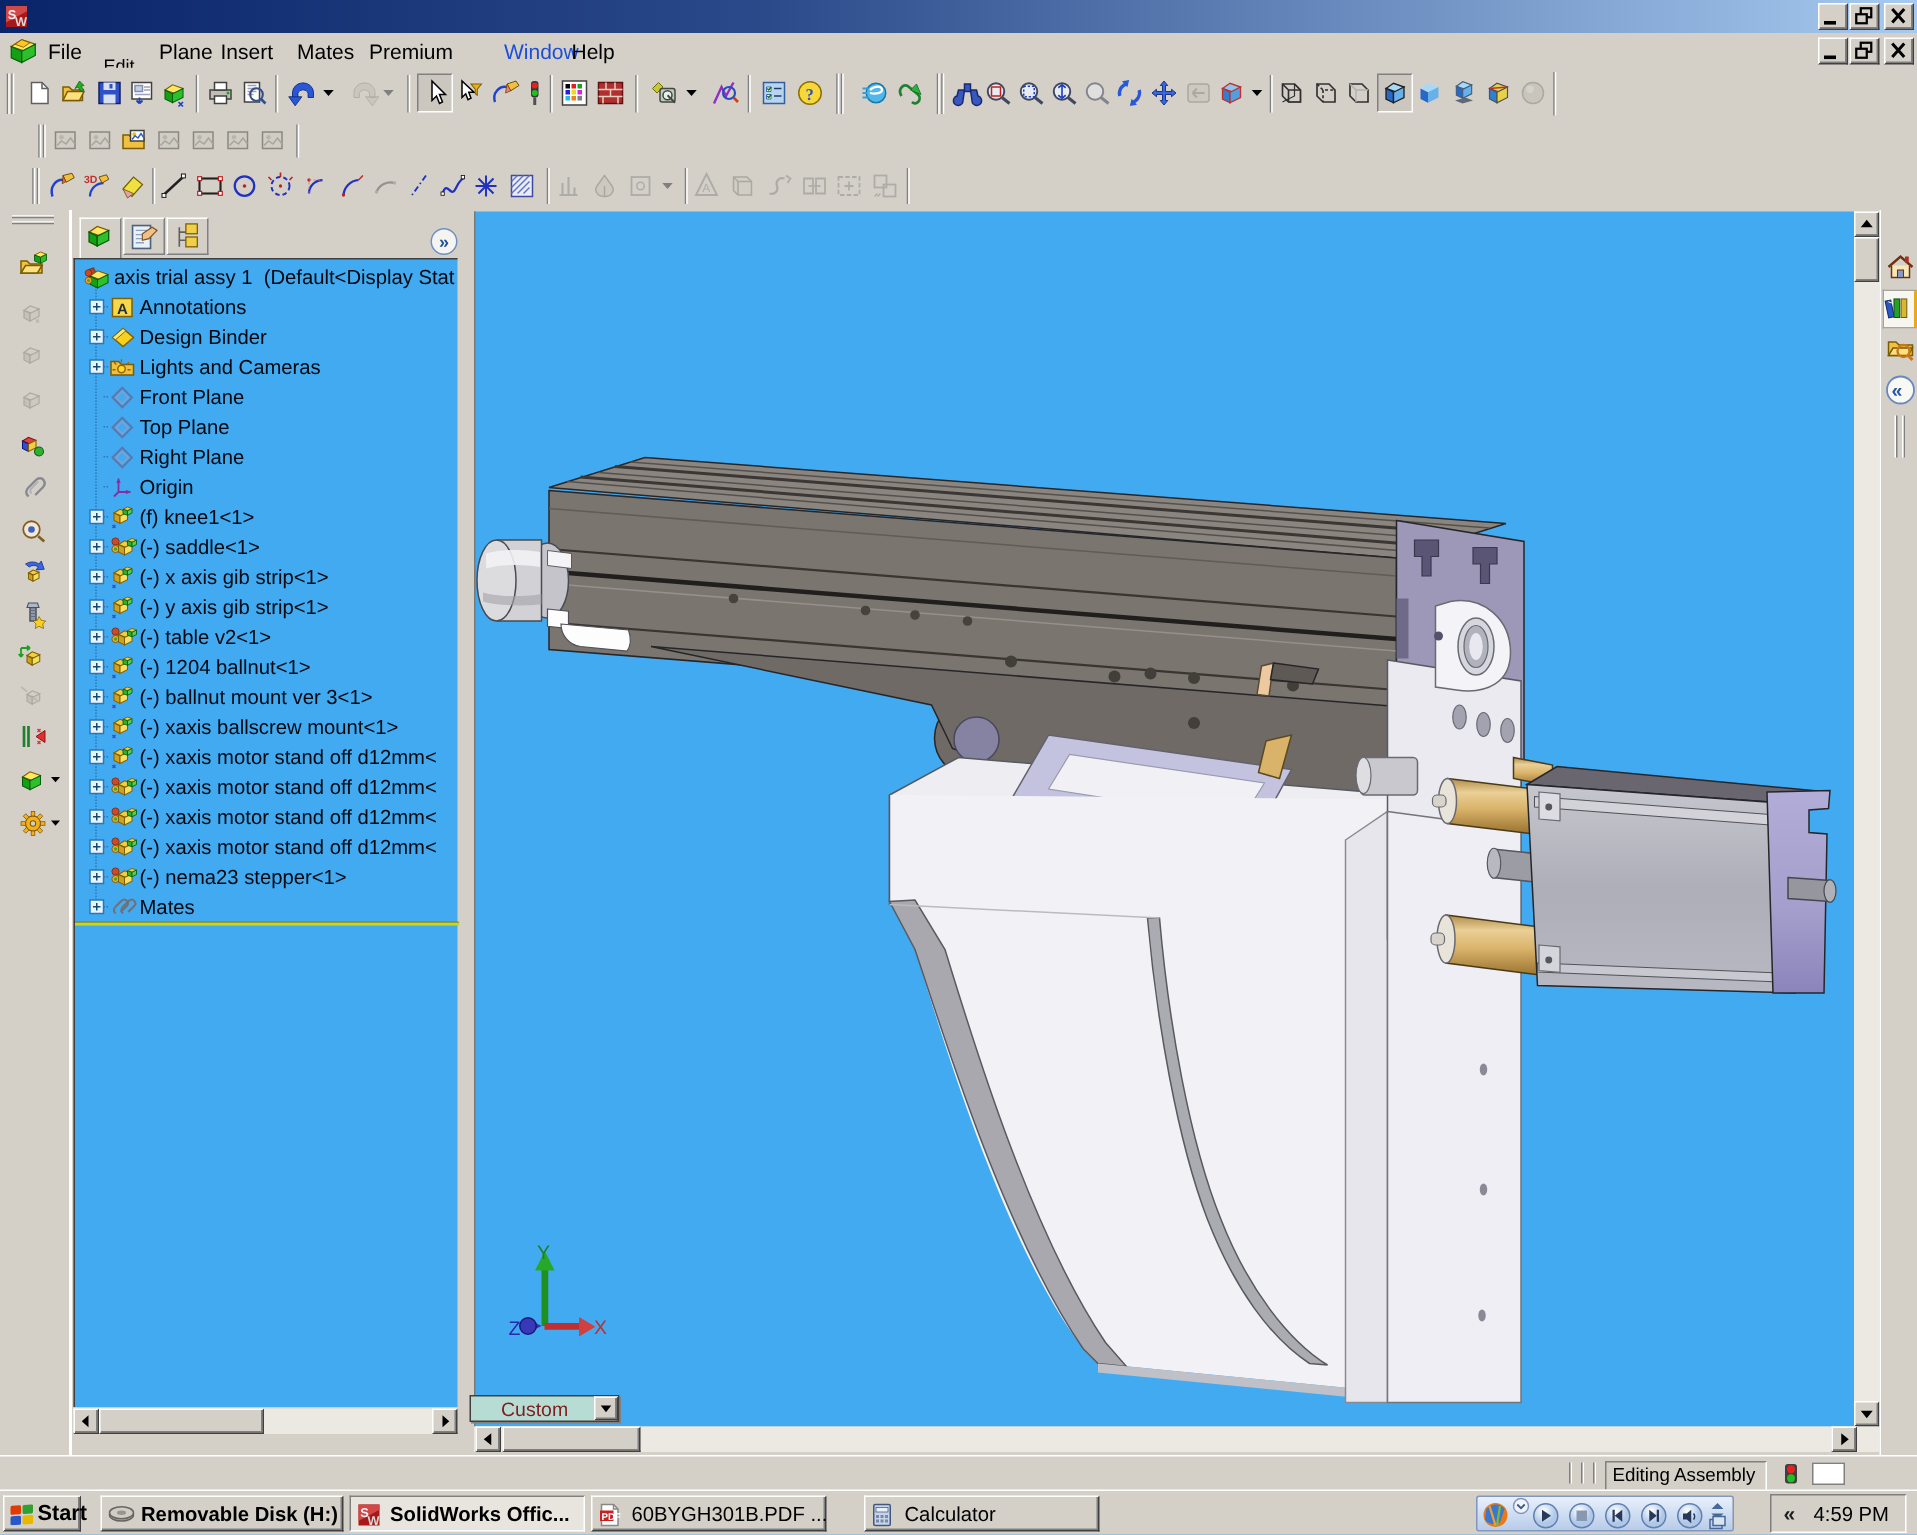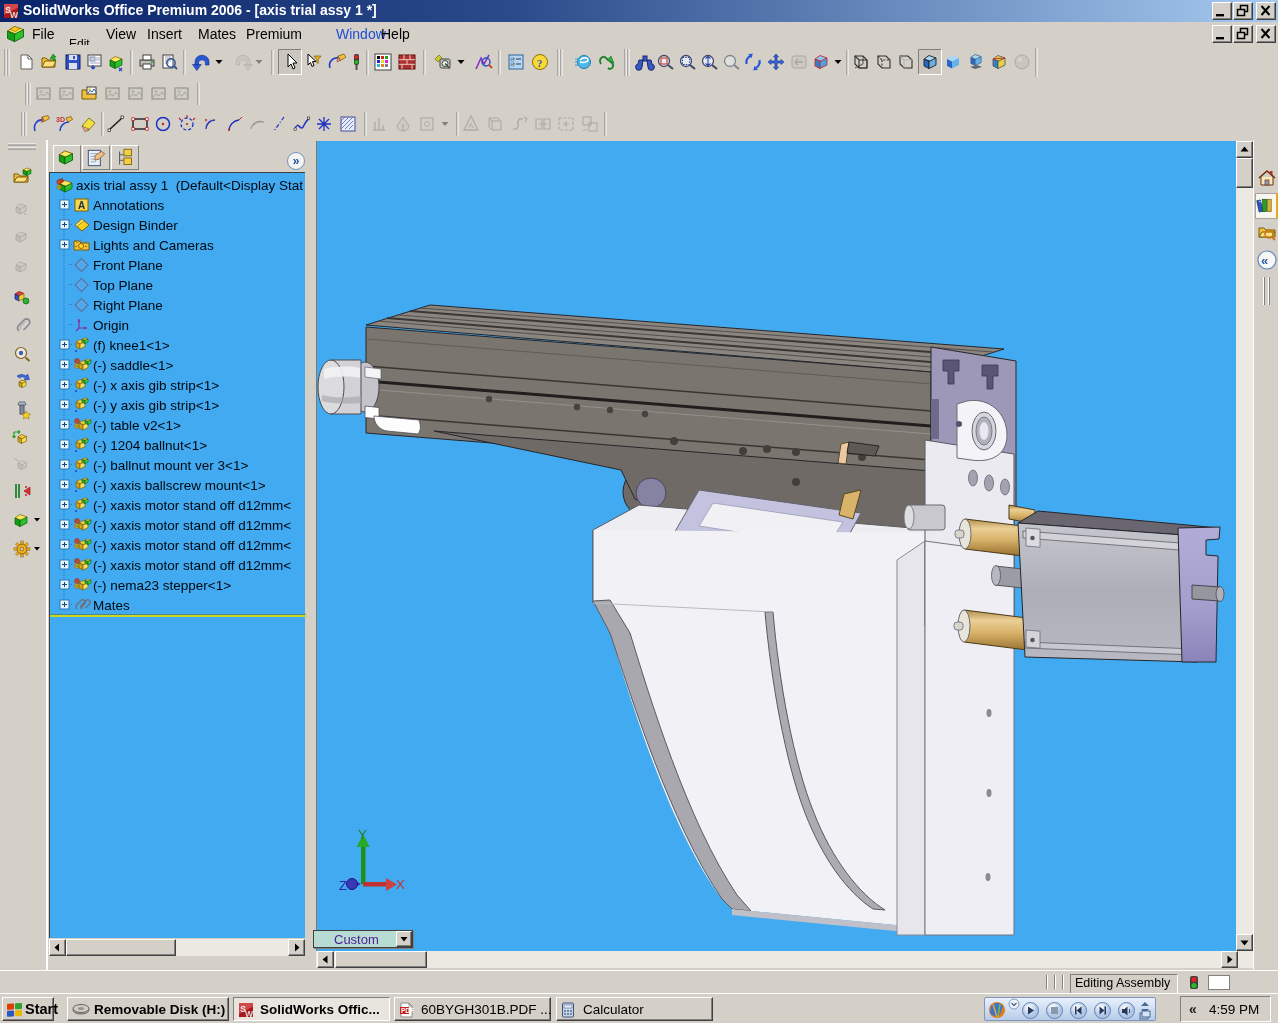--- a/index.html
+++ b/index.html
@@ -8,21 +8,20 @@
 svg{display:block}
 .t{position:absolute;white-space:nowrap}
 </style></head><body>
 <div class="abs" style="left:0;top:0;width:1278px;height:22px;background:linear-gradient(to right,#0a246a 0%,#2a4a8a 40%,#a6caf0 100%)">
 <svg class="abs" style="left:3px;top:3px" width="16" height="16" viewBox="0 0 16 16">
 <rect x="1" y="1" width="14" height="14" fill="#a81818"></rect>
 <path d="M1 1h14v3.5L1 12z" fill="#d04848"></path>
 <text x="2.2" y="9.5" font-size="8.5" font-weight="bold" fill="#f0f0f0" font-family="Liberation Sans">S</text>
 <text x="7" y="14.5" font-size="8.5" font-weight="bold" fill="#d8d8d8" font-family="Liberation Sans">W</text>
 </svg>
-<span class="t" style="left:23px;top:2px;color:#fff;font-size:14px;font-weight:bold">SolidWorks Office Premium 2006 - [axis trial assy 1 *]</span>
 <div class="btn abs" style="left:1212px;top:2px;width:20px;height:18px">
       <svg width="18" height="16" viewBox="0 0 18 16">
         <rect x="3" y="11" width="8" height="2.4" fill="#000"></rect>
       </svg>
     </div>
 <div class="btn abs" style="left:1233px;top:2px;width:20px;height:18px">
       <svg width="18" height="16" viewBox="0 0 18 16">
         <rect x="6.5" y="2.5" width="7" height="6" fill="none" stroke="#000" stroke-width="1.5"></rect>
         <rect x="3.5" y="6.5" width="7" height="6" fill="#d4d0c8" stroke="#000" stroke-width="1.5"></rect>
       </svg>
@@ -35,21 +34,21 @@
 </div>
 <div class="abs" style="left:0;top:22px;width:1026px;height:23px;background:#d4d0c8">
 <svg class="abs" style="left:5px;top:1px" width="21" height="21" viewBox="0 0 21 21">
 <path d="M2.5 8l7-4.5 9 3-7 4.5z" fill="#ffe860" stroke="#7a5c00" stroke-width="0.8"></path>
 <path d="M2.5 8l7 3.2v7.5l-7-3.2z" fill="#14a014" stroke="#085c08" stroke-width="0.8"></path>
 <path d="M9.5 11.2l9-4.7v7.5l-9 4.7z" fill="#2cc02c" stroke="#085c08" stroke-width="0.8"></path>
 <path d="M5 6.5l4.5-3 5.5 2-4.5 3z" fill="#ffc820" stroke="#7a5c00" stroke-width="0.6"></path>
 </svg>
 <span class="t" style="left:32px;top:4px;font-size:14px;color:#000">File</span>
 <span class="t" style="left:69px;top:15px;font-size:12px;color:#000">Edit</span>
-<span class="t" style="left:106px;top:4px;font-size:14px;color:#000">View</span>
+<span class="t" style="left:106px;top:4px;font-size:14px;color:#000">Plane</span>
 <span class="t" style="left:147px;top:4px;font-size:14px;color:#000">Insert</span>
 <span class="t" style="left:198px;top:4px;font-size:14px;color:#000">Mates</span>
 <span class="t" style="left:246px;top:4px;font-size:14px;color:#000">Premium</span>
 <span class="t" style="left:336px;top:4px;font-size:14px;color:#1d4ed8">Window</span>
 <span class="t" style="left:381px;top:4px;font-size:14px;color:#000">Help</span>
 <div class="btn abs" style="left:1212px;top:3px;width:20px;height:18px">
       <svg width="18" height="16" viewBox="0 0 18 16">
         <rect x="3" y="11" width="8" height="2.4" fill="#000"></rect>
       </svg>
     </div>
@@ -987,21 +986,21 @@
         <rect x="46" y="741" width="25" height="4.5" fill="#c03030"></rect>
         <path d="M80 743.5l-11-6.5v13z" fill="#d04040"></path>
         <circle cx="35" cy="743" r="5.5" fill="#3838b8" stroke="#181878" stroke-width="1"></circle>
         <text x="41" y="698" font-size="13" fill="#208020" font-family="Liberation Sans">Y</text>
         <text x="79" y="748" font-size="13" fill="#c03030" font-family="Liberation Sans">X</text>
         <text x="22" y="749" font-size="13" fill="#2828b0" font-family="Liberation Sans">Z</text>
       </g>
     </svg>
   </div>
 <div class="abs" style="left:313px;top:930px;width:100px;height:18px;background:#b7dcd4;border:1px solid #404040;box-shadow:1px 1px 0 #808080">
-    <span class="t" style="left:20px;top:1px;font-size:13px;color:#4c1d95">Custom</span>
+    <span class="t" style="left:20px;top:1px;font-size:13px;color:#7f1d1d">Custom</span>
     <div class="btn abs" style="left:82px;top:0px;width:16px;height:16px">
       <svg width="14" height="14" viewBox="0 0 14 14">
         <path d="M3.5 5h7L7 9.5z" fill="#000"></path>
       </svg>
     </div>
   </div>
 <div class="abs" style="left:1236px;top:141px;width:17px;height:810px;background:#ece9e2">
     <div class="btn abs" style="left:0px;top:0px;width:17px;height:17px">
       <svg width="15" height="15" viewBox="0 0 15 15">
         <path d="M7.5 4.5l4 5h-8z" fill="#000"></path>
@@ -1114,21 +1113,21 @@
       <div class="abs" style="left:4px;top:4px">
         <svg width="15" height="16" viewBox="0 0 15 16">
           <path d="M2 1h8l3 3v11H2z" fill="#fff" stroke="#888"></path>
           <path d="M10 1v3h3" fill="none" stroke="#888"></path>
           <rect x="1" y="5" width="9" height="7" fill="#c82020"></rect>
           <text x="2" y="11" font-size="6.5" font-weight="bold" fill="#fff" font-family="Liberation Sans">PDF</text>
         </svg>
       </div>
       <span class="t" style="left:26px;top:4px;font-size:13.5px;font-weight:normal;color:#000">60BYGH301B.PDF ...</span>
     </div>
-    <div class="btn abs" style="left:556px;top:3px;width:157px;height:24px">
+    <div class="btn abs" style="left:576px;top:3px;width:157px;height:24px">
       <div class="abs" style="left:4px;top:4px">
         <svg width="14" height="16" viewBox="0 0 14 16">
           <rect x="1.5" y="1" width="11" height="14" rx="1" fill="#c8d4e8" stroke="#405880"></rect>
           <rect x="3" y="3" width="8" height="3" fill="#e8f0f8" stroke="#405880" stroke-width="0.5"></rect>
           <g fill="#7888a8">
             <rect x="3" y="8" width="2" height="2"></rect>
             <rect x="6" y="8" width="2" height="2"></rect>
             <rect x="9" y="8" width="2" height="2"></rect>
             <rect x="3" y="11" width="2" height="2"></rect>
             <rect x="6" y="11" width="2" height="2"></rect>

